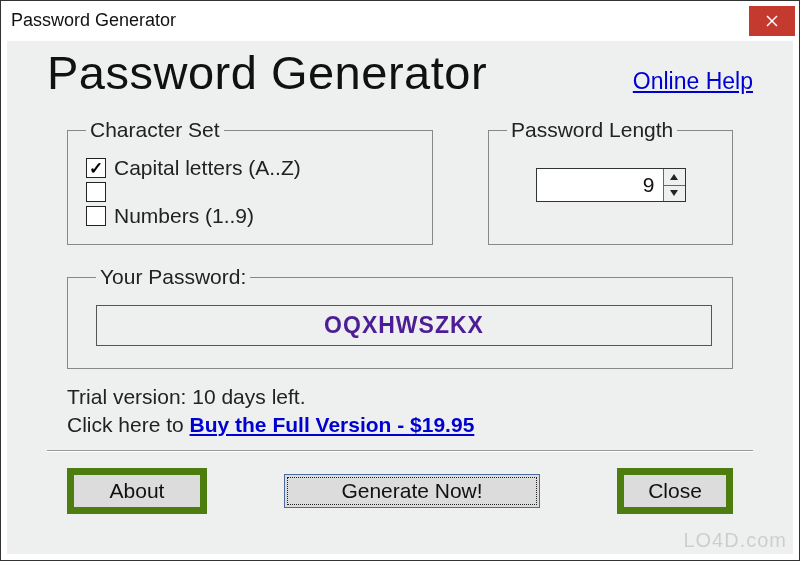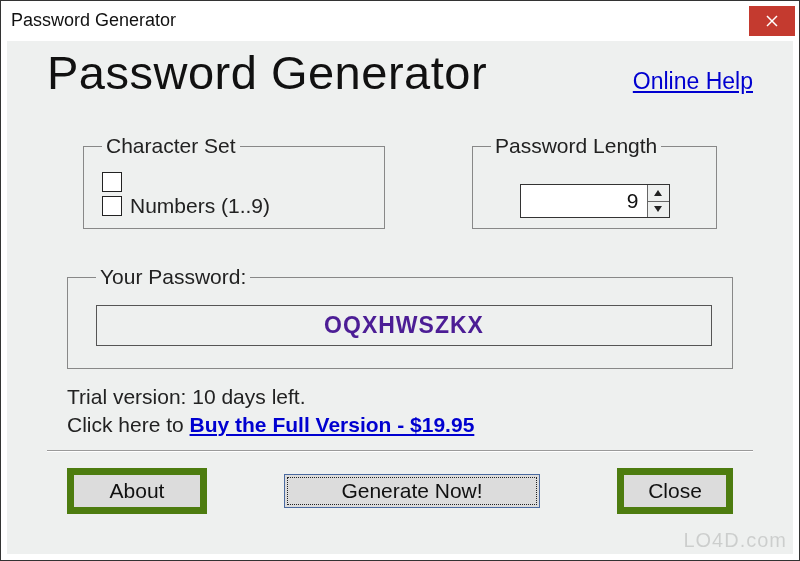--- a/index.html
+++ b/index.html
@@ -73,22 +73,22 @@
     margin-right: 0;
     cursor: pointer;
   }
   .fieldsets-row {
     display: flex;
     gap: 55px;
     margin: 0 20px 20px 20px;
   }
   fieldset {
     border: 1px solid #888;
-    margin: 16px;
-    padding: 12px 18px 2px 18px;
+    margin: 0;
+    padding: 12px 18px 14px 18px;
   }
   legend {
     font-size: 21px;
     color: #222;
     padding: 0 4px;
   }
   .charset-fs { flex: 1 1 auto; }
   .length-fs { width: 245px; }
   .chk-row {
     display: flex;
@@ -232,20 +232,24 @@
 
     <div class="header-row">
       <span class="big-title">Password Generator</span>
       <a class="online-help">Online Help</a>
     </div>
 
     <div class="fieldsets-row">
 
       <fieldset class="charset-fs">
         <legend>Character Set</legend>
+        <div class="chk-row">
+          <span class="chkbox checked"></span>
+          <span>Capital letters (A..Z)</span>
+        </div>
         <div class="chk-row">
           <span class="chkbox"></span>
         </div>
         <div class="chk-row">
           <span class="chkbox"></span>
           <span>Numbers (1..9)</span>
         </div>
       </fieldset>
 
       <fieldset class="length-fs">

